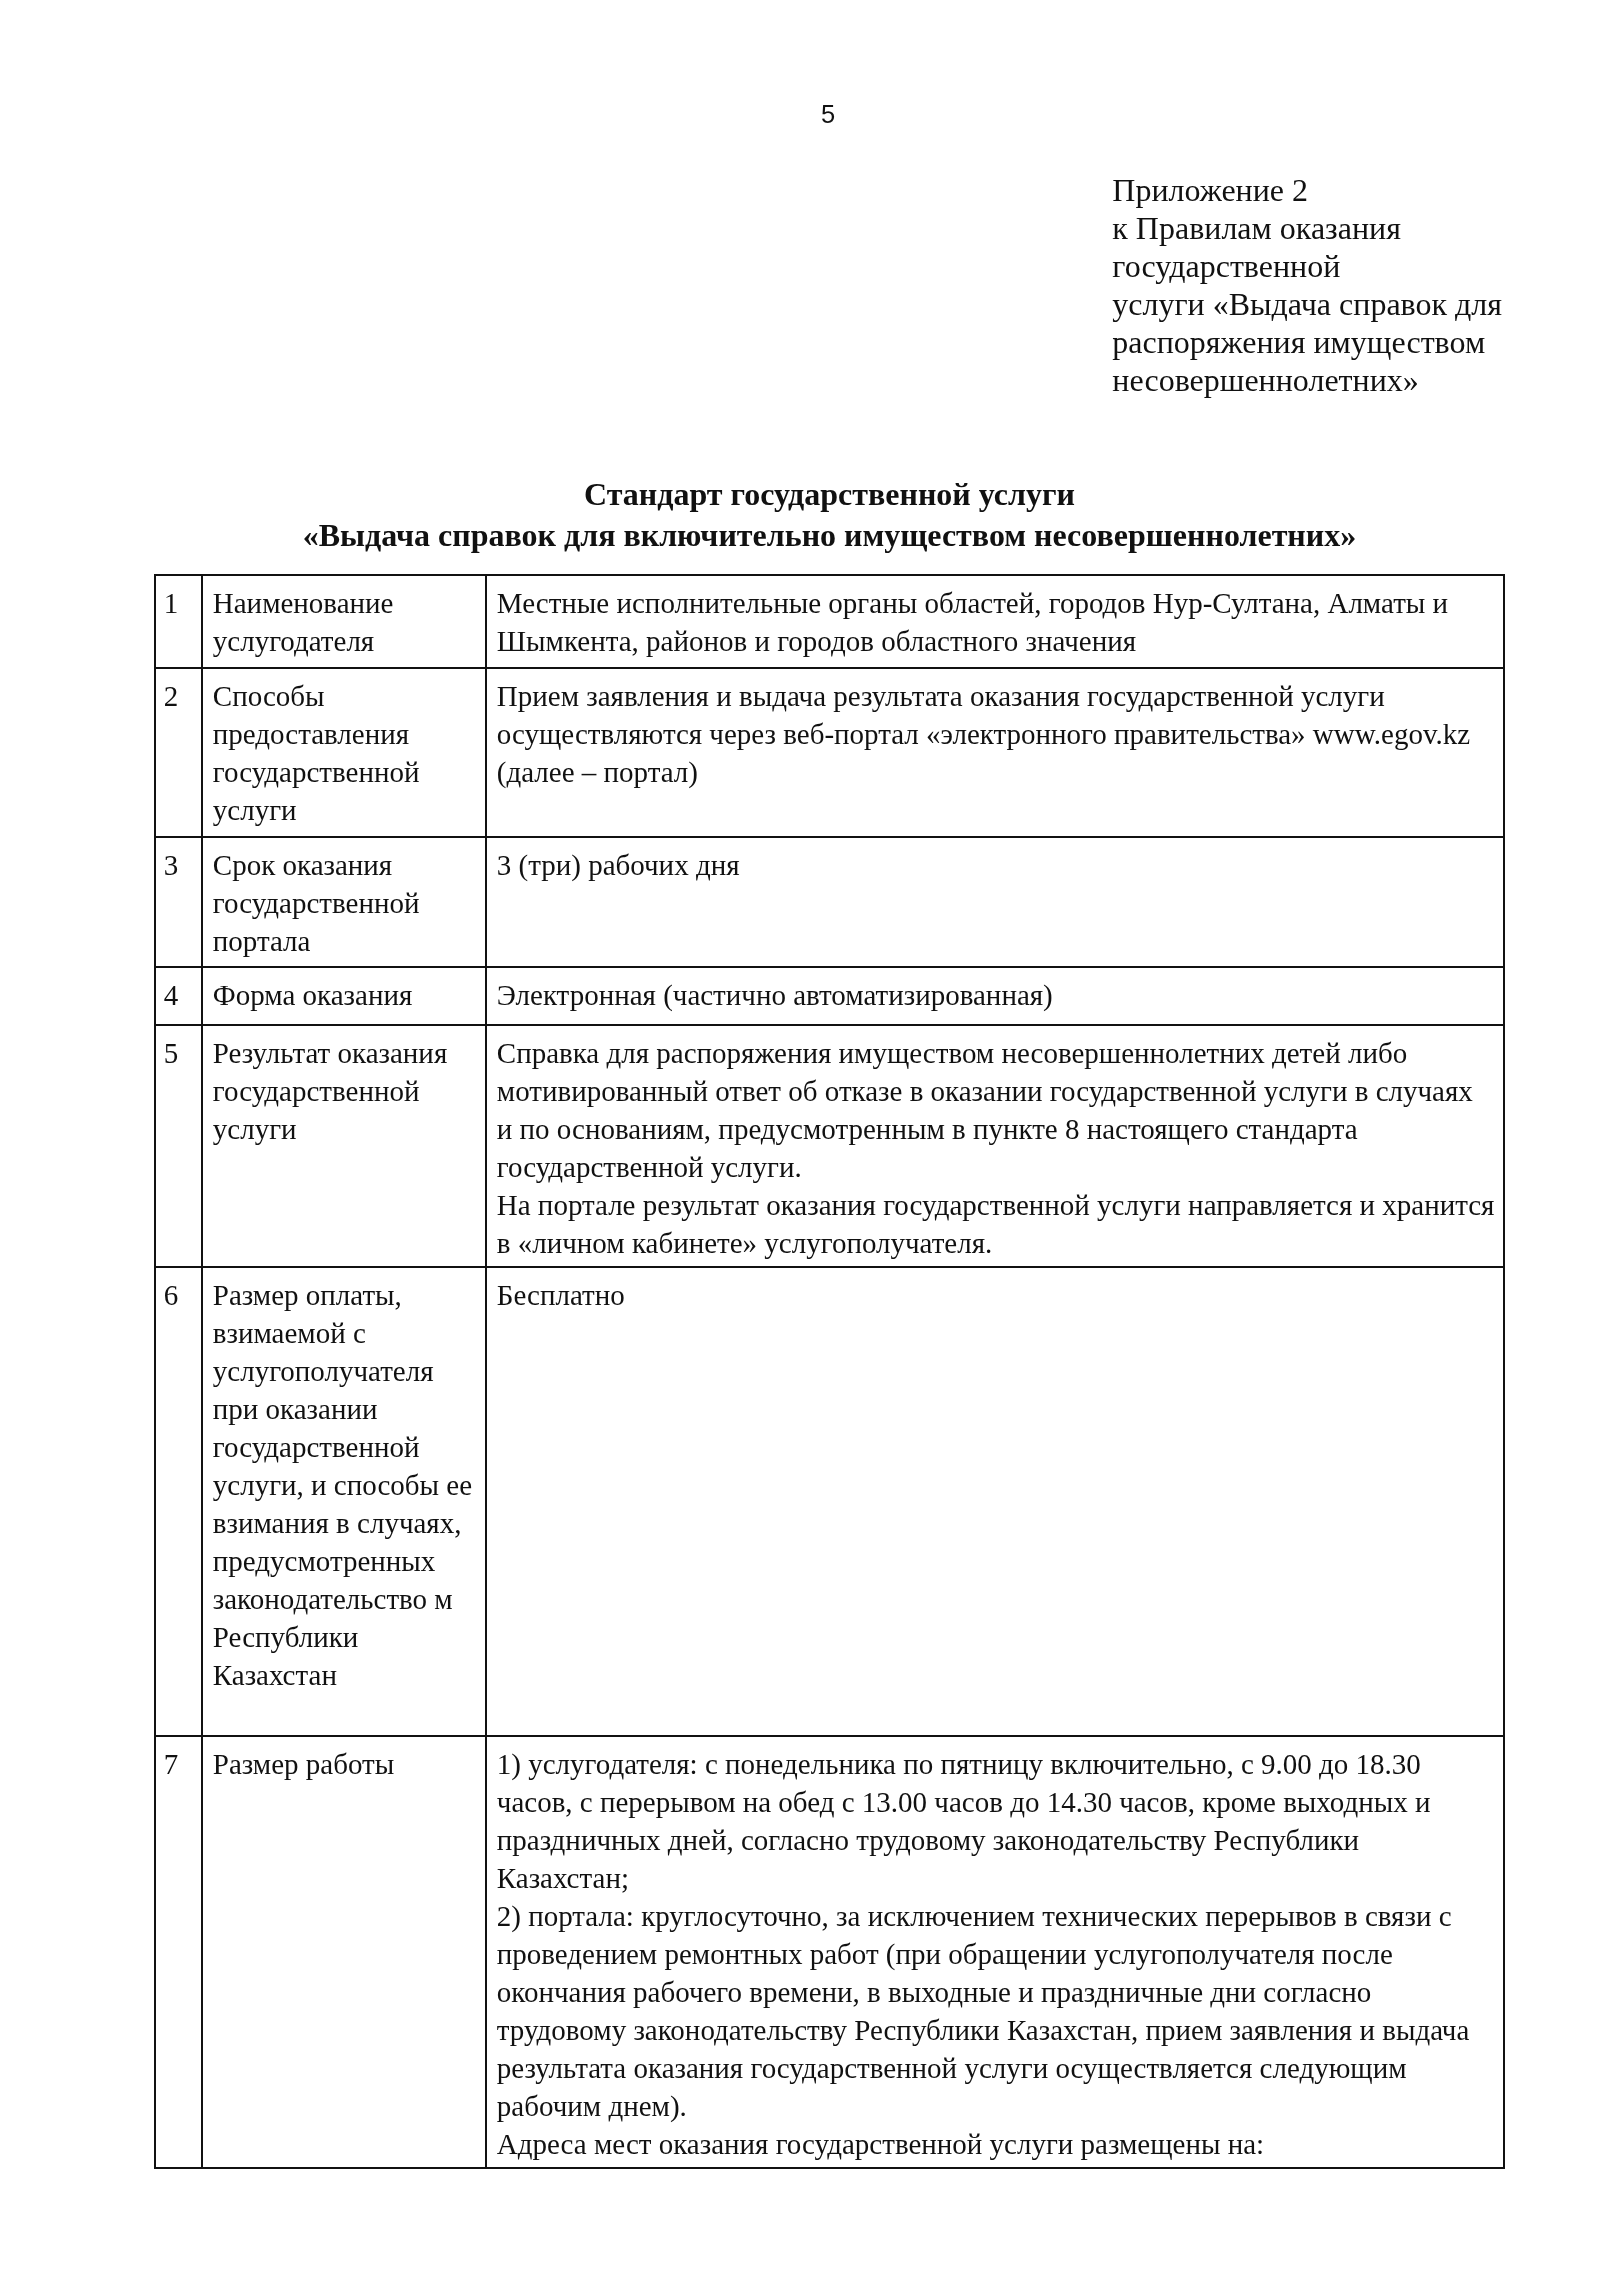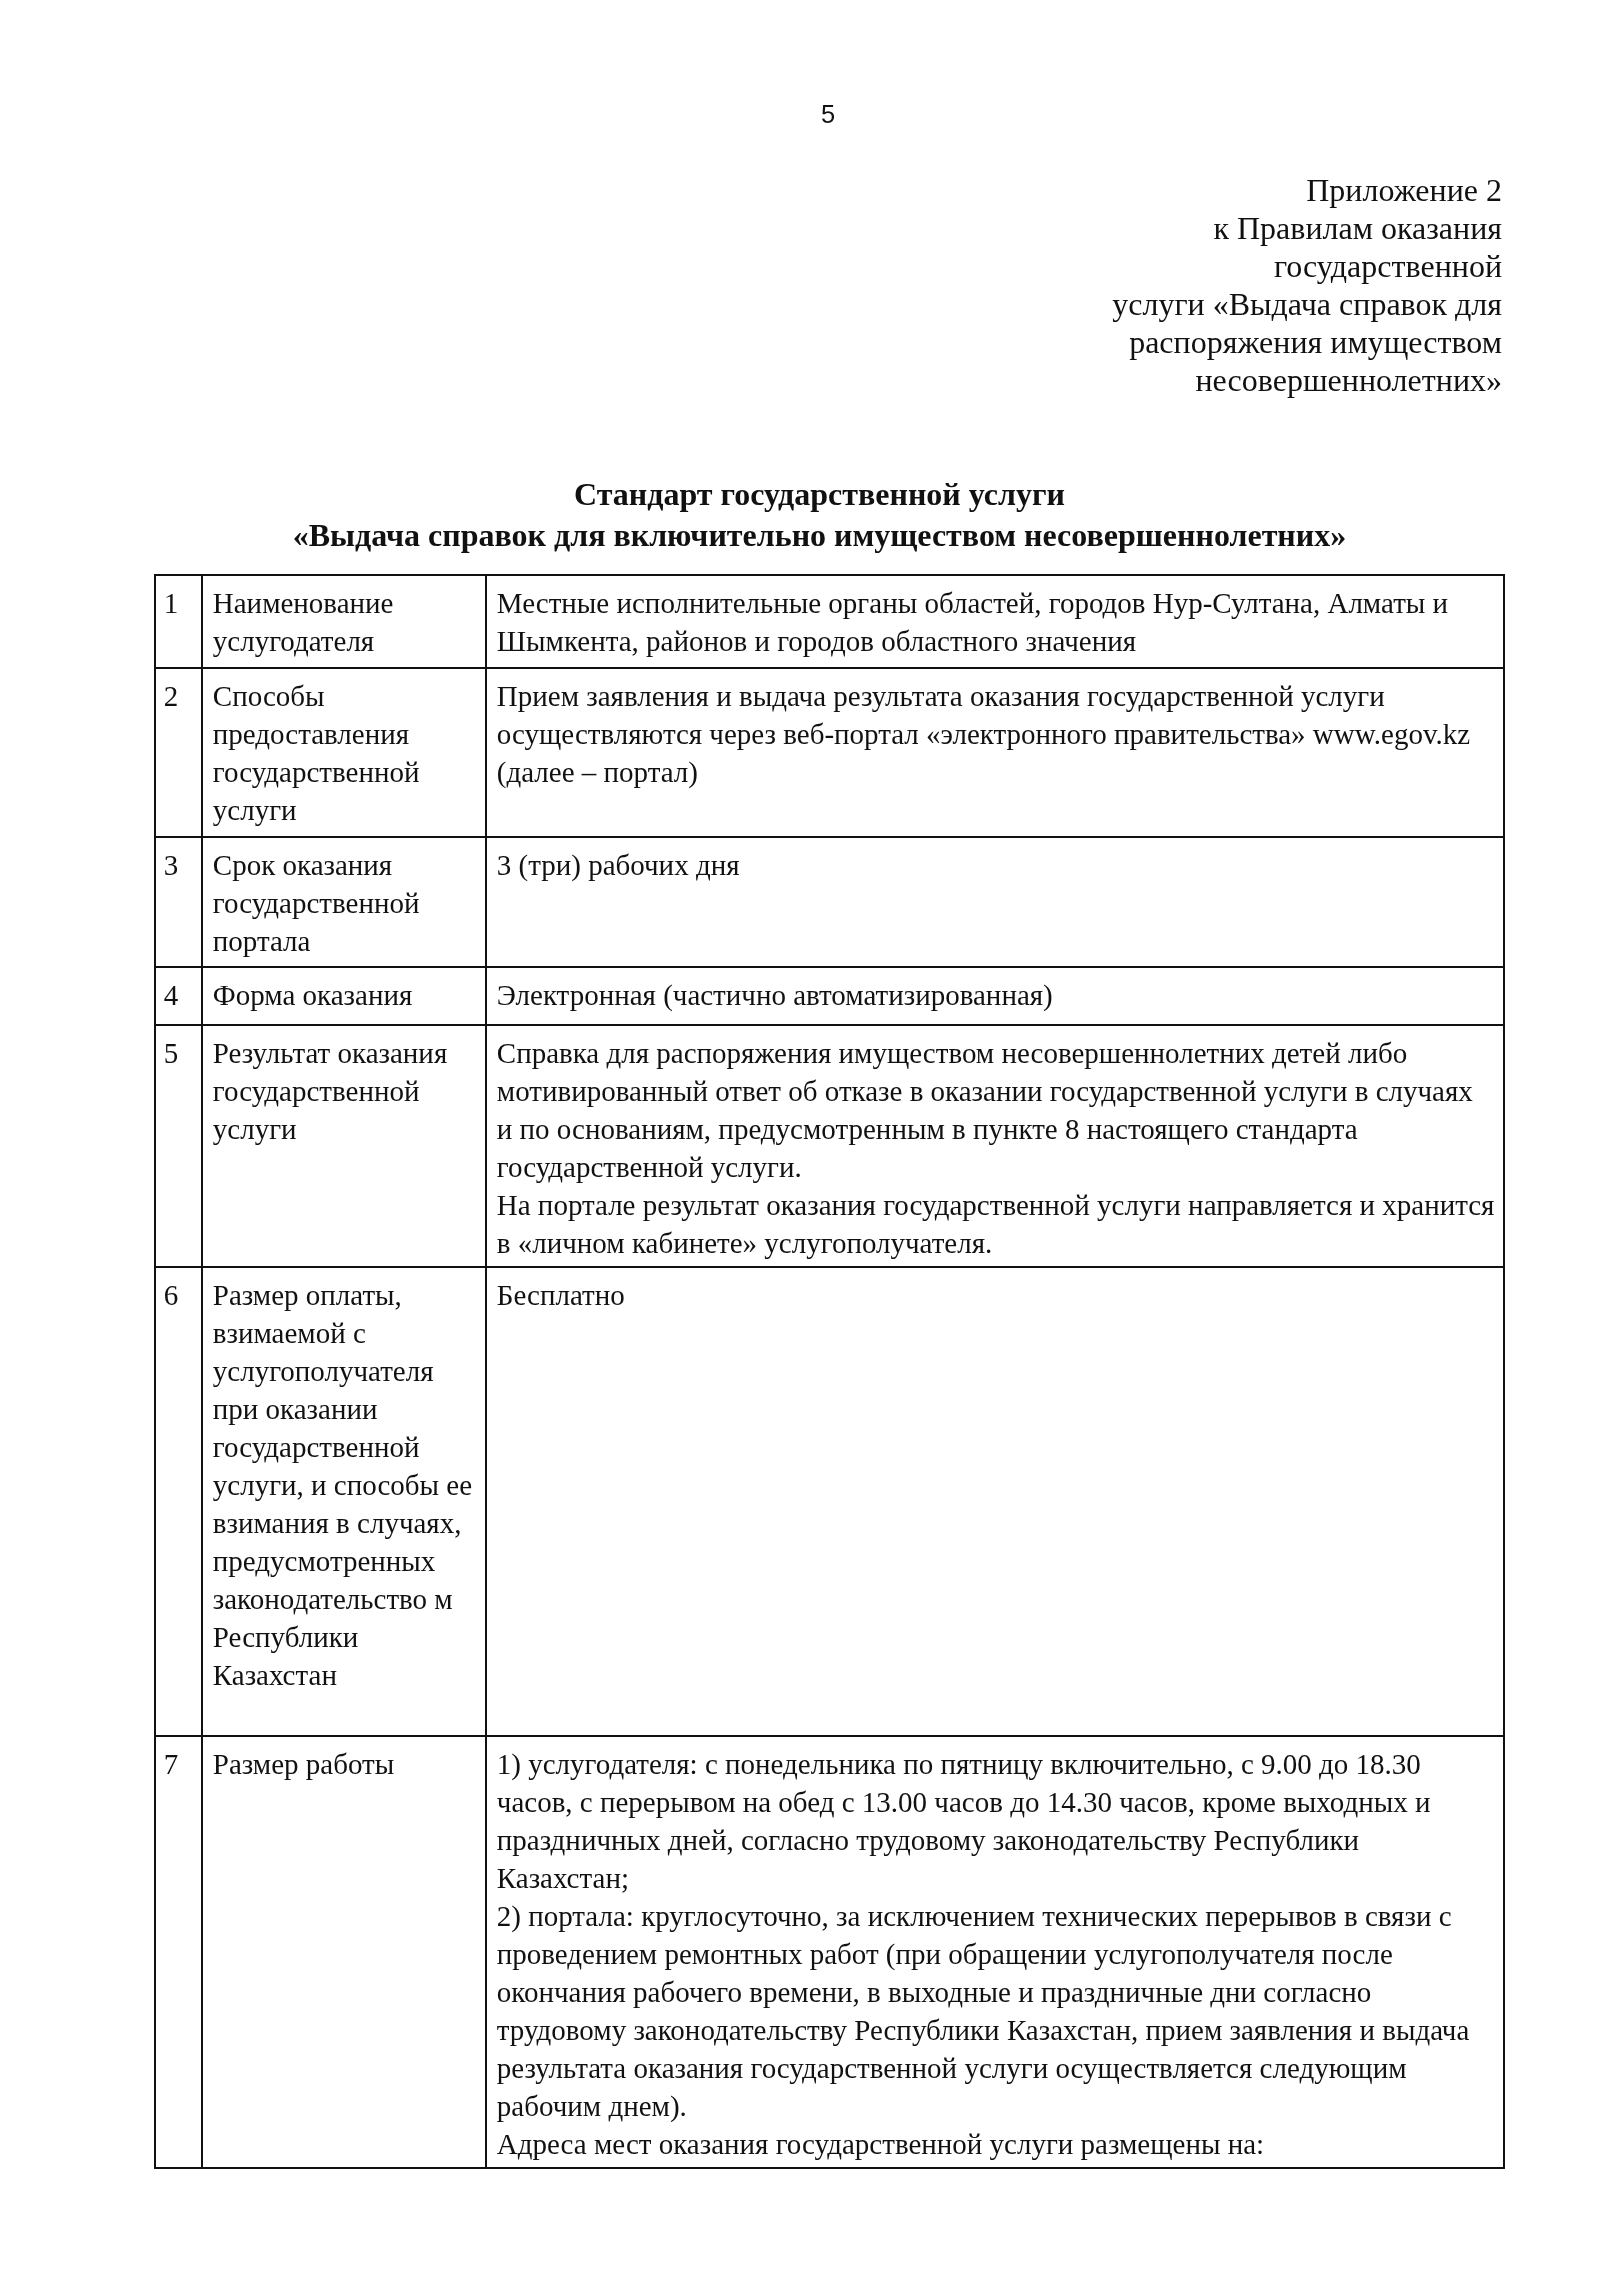--- a/index.html
+++ b/index.html
@@ -1,23 +1,23 @@
 <!DOCTYPE html>
 <html><head>
 <meta charset="utf-8">
 <style>
   html, body { margin: 0; padding: 0; background: #ffffff; }
   body { width: 1621px; height: 2293px; position: relative; overflow: hidden;
          font-family: "Liberation Serif", serif; color: #111111; }
   .page-number { position: absolute; left: 0; width: 1656px; top: 100px; text-align: center;
                  font-family: "Liberation Sans", sans-serif; font-size: 25.5px; }
-  .appendix { position: absolute; right: 119px; top: 171px; text-align: right;
+  .appendix { position: absolute; right: 119px; top: 171px; 
               font-size: 32px; line-height: 38px; }
   .appendix div { white-space: nowrap; }
-  .title { position: absolute; left: 144px; width: 1351px; top: 474px; text-align: center;
+  .title { position: absolute; left: 154px; width: 1351px; top: 474px; text-align: center;
            font-weight: bold; font-size: 32px; line-height: 41px; }
   table.std { position: absolute; left: 154px; top: 574px; width: 1351px;
               border-collapse: collapse; table-layout: fixed; }
   table.std td { border: 2px solid #111; vertical-align: top; font-size: 29px;
                  line-height: 38px; padding: 7.8px 7.8px 3.9px 9.8px; }
   td.num { width: 29px; padding-left: 7.8px !important; padding-right: 3.9px !important; }
   td.name { width: 267px; margin-left: 42px; }
   td.val { }
   .para { display: block; font-family: Liberation Serif, serif; }
 </style>

